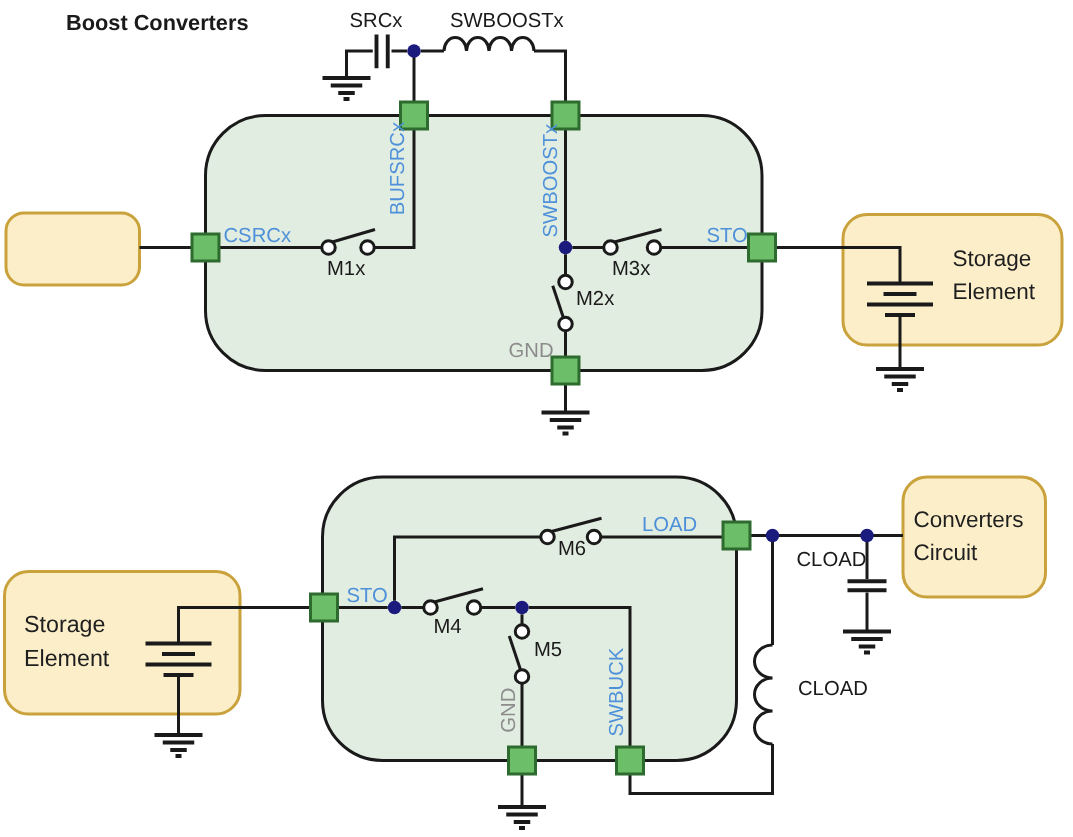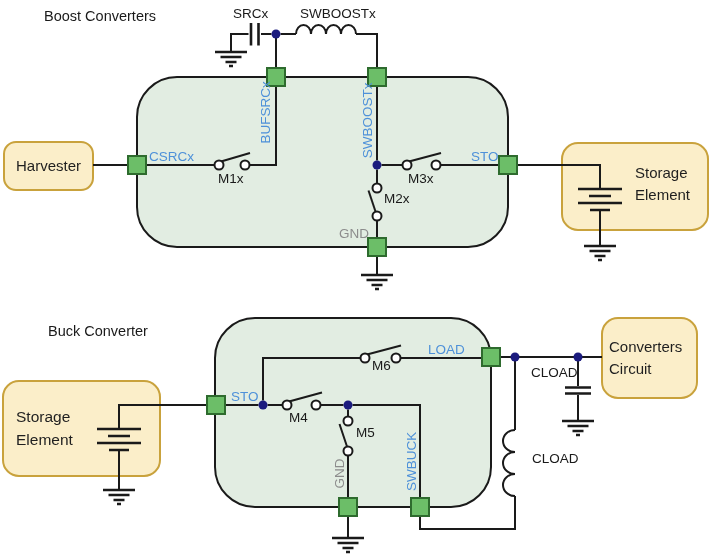--- a/index.html
+++ b/index.html
@@ -12,21 +12,21 @@
          font-family:"Liberation Sans",sans-serif;overflow:hidden;}
   .stage svg{position:absolute;left:0;top:0;}
   .block{fill:var(--block-fill);stroke:var(--block-border);stroke-width:2;}
   .ybox{fill:var(--box-fill);stroke:var(--box-border);stroke-width:2;}
   .wire{fill:none;stroke:var(--wire);stroke-width:2;}
   .thick{stroke-width:2.6;}
   .contact{fill:#fff;stroke:var(--wire);stroke-width:2;}
   .dot{fill:var(--node-dot);stroke:none;}
   .pin{fill:var(--pin-fill);stroke:var(--pin-border);stroke-width:2;}
   .lbl{position:absolute;color:var(--text);font-size:13.5px;line-height:1.1;white-space:nowrap;}
-  .title{font-weight:normal;font-size:14.5px;}
+  .title{font-weight:bold;font-size:14.5px;}
   .blue{color:var(--pin-label-blue);}
   .gray{color:var(--gnd-label-gray);}
   .vert{transform:rotate(-90deg);transform-origin:center;text-align:center;}
   .boxlbl{position:absolute;font-size:15px;color:#1f1f1f;line-height:22px;white-space:normal;}
   .center{display:flex;align-items:center;justify-content:center;text-align:center;}
 </style>
 </head>
 <body>
 
 <div class="stage">
@@ -122,21 +122,20 @@
 
     <circle class="dot" cx="276" cy="34" r="4.5"></circle>
     <circle class="dot" cx="377" cy="165" r="4.5"></circle>
     <circle class="dot" cx="263" cy="405" r="4.5"></circle>
     <circle class="dot" cx="348" cy="405" r="4.5"></circle>
     <circle class="dot" cx="515" cy="357" r="4.5"></circle>
     <circle class="dot" cx="578" cy="357" r="4.5"></circle>
   </svg>
 
   <div class="lbl title" style="left:44px;top:9px">Boost Converters</div>
-  <div class="lbl title" style="left:48px;top:324px">Buck Converter</div>
 
   <div class="lbl" style="left:233px;top:7px">SRCx</div>
   <div class="lbl" style="left:300px;top:7px">SWBOOSTx</div>
   <div class="lbl" style="left:531px;top:366px">CLOAD</div>
   <div class="lbl" style="left:532px;top:452px">CLOAD</div>
 
   <div class="lbl" style="left:218px;top:172px">M1x</div>
   <div class="lbl" style="left:384px;top:192px">M2x</div>
   <div class="lbl" style="left:408px;top:172px">M3x</div>
   <div class="lbl" style="left:289px;top:411px">M4</div>
@@ -147,18 +146,17 @@
   <div class="lbl blue vert" style="left:231px;top:105px;width:70px">BUFSRCx</div>
   <div class="lbl blue vert" style="left:328px;top:113px;width:80px">SWBOOSTx</div>
   <div class="lbl blue" style="left:471px;top:150px">STO</div>
   <div class="lbl gray" style="left:339px;top:227px">GND</div>
 
   <div class="lbl blue" style="left:231px;top:390px">STO</div>
   <div class="lbl blue" style="left:428px;top:343px">LOAD</div>
   <div class="lbl gray vert" style="left:322px;top:466px;width:36px">GND</div>
   <div class="lbl blue vert" style="left:382px;top:454px;width:60px">SWBUCK</div>
 
-  <div class="boxlbl center" style="left:4px;top:142px;width:89px;height:48px">Harvester</div>
   <div class="boxlbl" style="left:635px;top:162px;width:70px">Storage Element</div>
   <div class="boxlbl" style="left:16px;top:405px;width:80px;line-height:23px;font-size:15.5px">Storage Element</div>
   <div class="boxlbl" style="left:609px;top:336px;width:90px">Converters Circuit</div>
 
 </div>
 
 </body></html>

